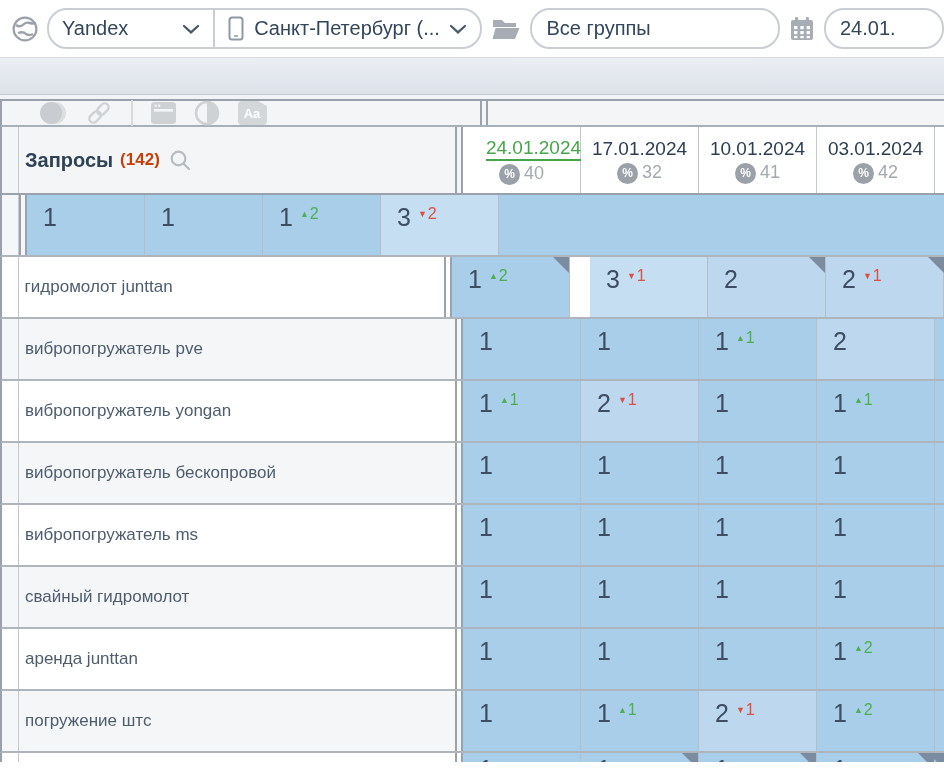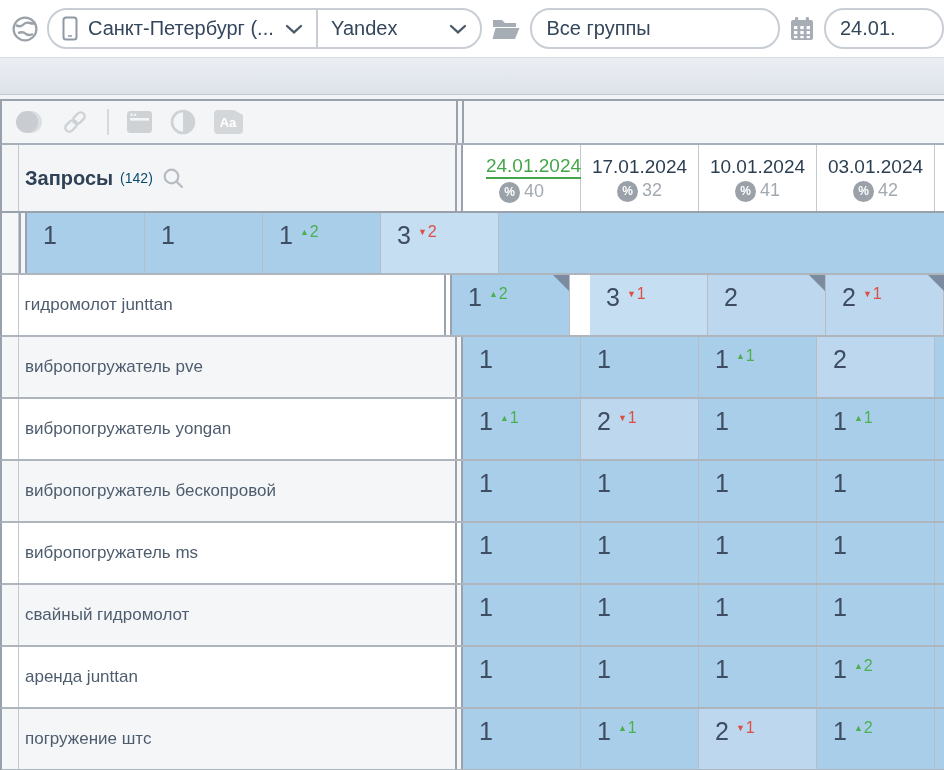--- a/index.html
+++ b/index.html
@@ -22,33 +22,33 @@
   .f-groups{width:270px;}
   .f-date{width:120px;flex:none;}
   .icon-gap{flex:none;display:flex;align-items:center;}
 
   
   .subband{height:38px;background:linear-gradient(#ebeef3,#dde2ea);
            border-top:1px solid #d9dde3;border-bottom:1px solid #c2c8d0;}
   .gapstrip{height:4px;background:#f1f3f6;}
 
   
-  .toolbar{height:46px;background:#f4f5f6;border-top:2px solid #99a2ac;border-bottom:2px solid #a7afb8;
-           border-left:2px solid #99a2ac;display:flex;}
+  .toolbar{height:28px;background:#f4f5f6;border-top:2px solid #99a2ac;border-bottom:2px solid #a7afb8;
+           border-left:2px solid #99a2ac;display:flex;padding-left:24px;}
   .tb-left{width:454px;display:flex;align-items:center;gap:17px;padding-left:13px;}
   .tb-divider{width:2px;height:26px;background:#d7dadd;}
   .vsep{width:8px;border-left:2px solid #9aa3ad;border-right:2px solid #9aa3ad;flex:none;}
   .tb-right{flex:1;}
 
   
   .hdr{height:68px;display:flex;border-left:2px solid #99a2ac;border-bottom:2px solid #99a2ac;background:#f4f5f6;}
   .hdr-gutter{width:17px;border-right:1px solid #c3c9d0;}
   .hdr-label{width:436px;display:flex;align-items:center;padding-left:6px;}
   .t-title{font-size:20px;font-weight:bold;color:#2e4156;}
-  .t-count{font-size:14px;font-weight:normal;color:#0c4a6e;margin-left:7px;}
+  .t-count{font-size:17px;font-weight:bold;color:#c2410c;margin-left:7px;}
   .t-search{margin-left:9px;display:flex;align-items:center;}
   .hdr-dates{flex:1;display:flex;background:#fff;}
   .dcol{width:118px;border-right:1px solid #c3c9d0;display:flex;flex-direction:column;
         align-items:center;justify-content:center;}
   .ddate{font-size:19px;color:#2c3e52;line-height:23px;}
   .ddate.active{color:#44a648;border-bottom:2px solid #44a648;margin-left:24px;}
   .dpct{display:flex;align-items:flex-start;gap:4px;margin-top:3px;}
   .badge{width:21px;height:21px;border-radius:50%;background:#9aa1a9;color:#fff;font-size:12px;
          font-weight:bold;display:flex;align-items:center;justify-content:center;flex:none;}
   .pnum{font-size:18px;color:#a3a9b0;line-height:19px;}
@@ -79,36 +79,36 @@
 <div class="topbar">
   <span class="icon-gap">
     <svg width="26" height="26" viewBox="0 0 26 26">
       <circle cx="13" cy="13" r="11.4" fill="none" stroke="#9aa1a8" stroke-width="2.2"></circle>
       <path d="M4 9 q4 3 8-1 q2-2 6-1 q3 1 6 0" fill="none" stroke="#9aa1a8" stroke-width="2.4"></path>
       <path d="M6 17 q5-2 8 1 q3 2 7 0" fill="none" stroke="#9aa1a8" stroke-width="2.4"></path>
     </svg>
   </span>
 
   <div class="field-group">
+    <div class="fg-part fg-engine">
+      <span class="lbl">Yandex</span>
+      <span class="chev">
+        <svg width="18" height="11" viewBox="0 0 18 11">
+            <path d="M2 2 l7 6.4 L16 2" fill="none" stroke="#4a5a6b" stroke-width="2.3" stroke-linecap="round"></path>
+          </svg>
+      </span>
+    </div>
     <div class="fg-part fg-region">
       <span style="margin-right:10px;display:flex;">
         <svg width="16" height="25" viewBox="0 0 16 25">
             <rect x="1.5" y="1.5" width="13" height="22" rx="2.5" fill="none" stroke="#8e99a6" stroke-width="2"></rect>
             <line x1="6" y1="20" x2="10" y2="20" stroke="#8e99a6" stroke-width="1.6"></line>
           </svg>
       </span>
       <span class="lbl">Санкт-Петербург (...</span>
-      <span class="chev">
-        <svg width="18" height="11" viewBox="0 0 18 11">
-            <path d="M2 2 l7 6.4 L16 2" fill="none" stroke="#4a5a6b" stroke-width="2.3" stroke-linecap="round"></path>
-          </svg>
-      </span>
-    </div>
-    <div class="fg-part fg-engine">
-      <span class="lbl">Yandex</span>
       <span class="chev">
         <svg width="18" height="11" viewBox="0 0 18 11">
             <path d="M2 2 l7 6.4 L16 2" fill="none" stroke="#4a5a6b" stroke-width="2.3" stroke-linecap="round"></path>
           </svg>
       </span>
     </div>
   </div>
 
   <span class="icon-gap">
     <svg width="30" height="24" viewBox="0 0 30 24">

